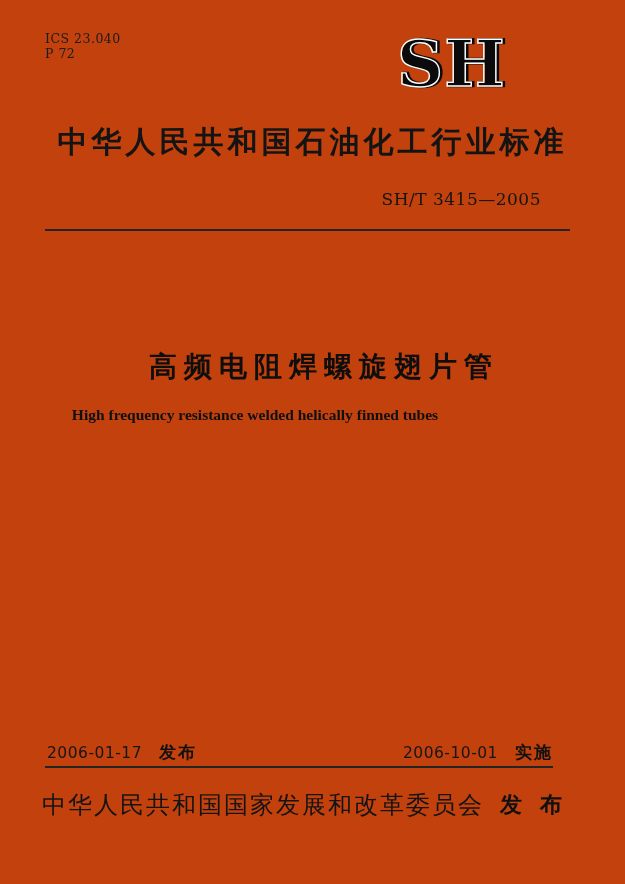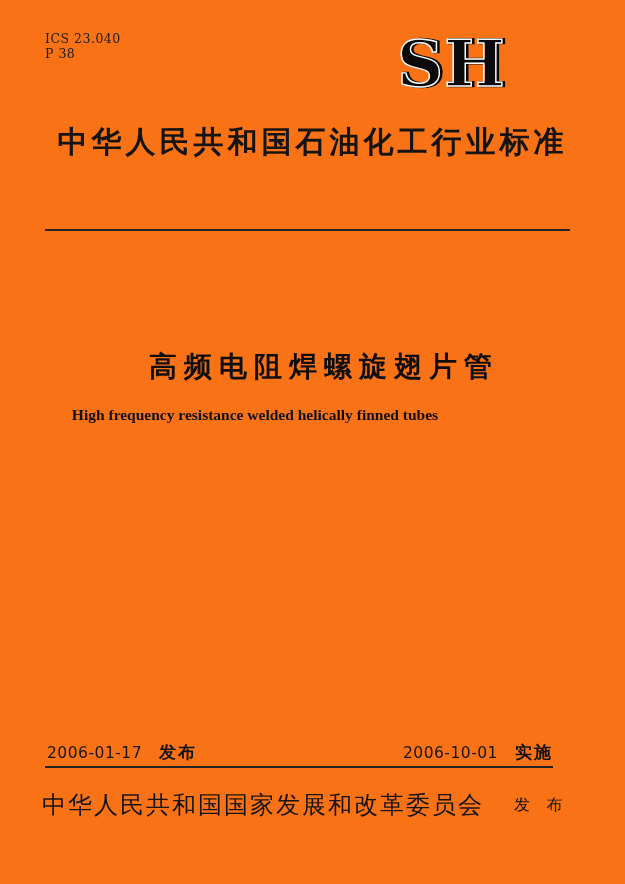--- a/index.html
+++ b/index.html
@@ -4,21 +4,21 @@
 <style>
   html, body { margin: 0; padding: 0; }
   body {
     width: 625px; height: 884px;
     background: #f2f2f2;
     font-family: "Liberation Serif", "DejaVu Serif", serif;
   }
   .page {
     position: relative;
     width: 625px; height: 884px;
-    background: #f97316;
+    background: #c2410c;
     color: #161616;
     overflow: hidden;
   }
 
   
   .meta {
     position: absolute; left: 45px; top: 31px;
     font-family: "DejaVu Serif", "Liberation Serif", serif;
     font-size: 12.5px; line-height: 15px;
     letter-spacing: 0.5px;
@@ -110,55 +110,55 @@
   }
   .date-label {
     font-family: "Liberation Sans", "DejaVu Sans", sans-serif;
     font-weight: 700; font-size: 17px; color: #111111;
     letter-spacing: 2px;
   }
 
   
   .issuer-row {
     position: absolute; left: 42px; top: 789px; width: 511px;
-    display: flex; justify-content: space-between; align-items: center;
+    display: flex; justify-content: space-between; align-items: center; gap: 16px;
   }
   .issuer-name {
     font-family: "Liberation Serif", "DejaVu Serif", serif;
     font-size: 24px; line-height: 32px;
     letter-spacing: 2px;
     color: #141414;
     white-space: nowrap;
   }
   .issuer-label {
     font-family: "Liberation Sans", "DejaVu Sans", sans-serif;
-    font-weight: 400; font-size: 16px;
+    font-weight: 700; font-size: 22px;
     letter-spacing: 6px;
     color: #101010;
     white-space: nowrap;
-    margin-left: 30px;
   }
 </style>
 </head>
 <body>
 
 <div class="page">
 
   <div class="meta">
     <div>ICS 23.040</div>
-    <div>P 38</div>
+    <div>P 72</div>
   </div>
 
   <div class="logo">
     <span class="layer layer-black">SH</span>
     <span class="layer layer-white" aria-hidden="true">SH</span>
   </div>
 
   <h1 class="category-title">中华人民共和国石油化工行业标准</h1>
 
+  <div class="std-number">SH/T 3415—2005</div>
 
   <div class="rule rule-header"></div>
 
   <h2 class="title-cn">高频电阻焊螺旋翅片管</h2>
 
   <div class="title-en">High frequency resistance welded helically finned tubes</div>
 
   <div class="dates-row">
     <div class="date-group">
       <span class="date-value">2006-01-17</span>

